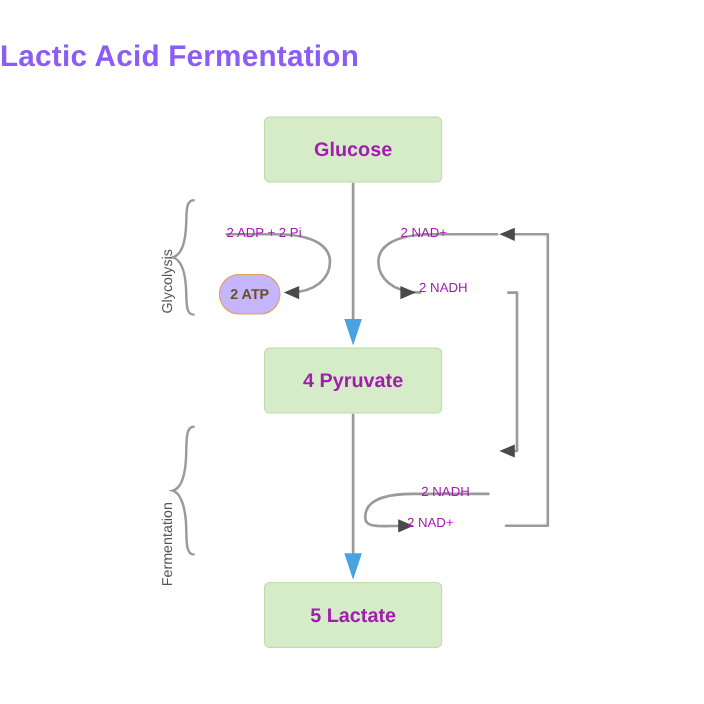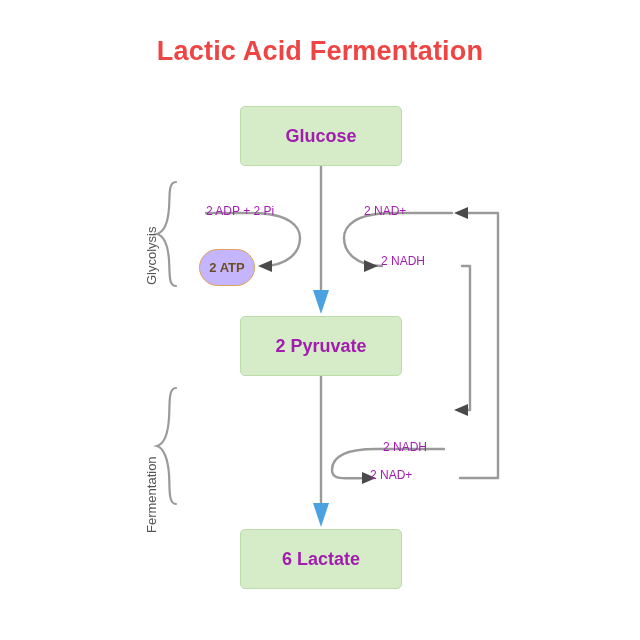--- a/index.html
+++ b/index.html
@@ -19,24 +19,24 @@
     height: 640px;
     background: #ffffff;
   }
 
   
   .title {
     position: absolute;
     left: 0;
     top: 36px;
     width: 640px;
-    text-align: center;
+    text-align: left;
     font-size: 27px;
     font-weight: bold;
-    color: #ef4444;
+    color: #8b5cf6;
     letter-spacing: 0.2px;
   }
 
   
   .metabolite {
     position: absolute;
     box-sizing: border-box;
     background: #d6ecc9;
     border: 1px solid #bcdcab;
     border-radius: 5px;
@@ -138,23 +138,23 @@
     <path d="M 460,478 L 498,478 L 498,213 L 458,213" fill="none" stroke="#9a9a9a" stroke-width="2.4" stroke-linecap="round" stroke-linejoin="round"></path>
     <polygon points="454,213 468,207 468,219" fill="#4a4a4a"></polygon>
 
     <path d="M 444,449 L 376,449 C 340,449 332,460 332,470 C 332,481 344,478 372,478" fill="none" stroke="#9a9a9a" stroke-width="2.4" stroke-linecap="round"></path>
     <polygon points="376,478 362,472 362,484" fill="#4a4a4a"></polygon>
 
   </svg>
 
   <div class="metabolite" id="box-glucose">Glucose</div>
 
-  <div class="metabolite" id="box-pyruvate">2 Pyruvate</div>
+  <div class="metabolite" id="box-pyruvate">4 Pyruvate</div>
 
-  <div class="metabolite" id="box-lactate">6 Lactate</div>
+  <div class="metabolite" id="box-lactate">5 Lactate</div>
 
   <div class="atp-badge">2 ATP</div>
 
   <div class="cofactor" id="lbl-adp">2 ADP + 2 Pi</div>
 
   <div class="cofactor" id="lbl-nadplus">2 NAD+</div>
 
   <div class="cofactor" id="lbl-nadh">2 NADH</div>
 
   <div class="cofactor" id="lbl-nadh2">2 NADH</div>

